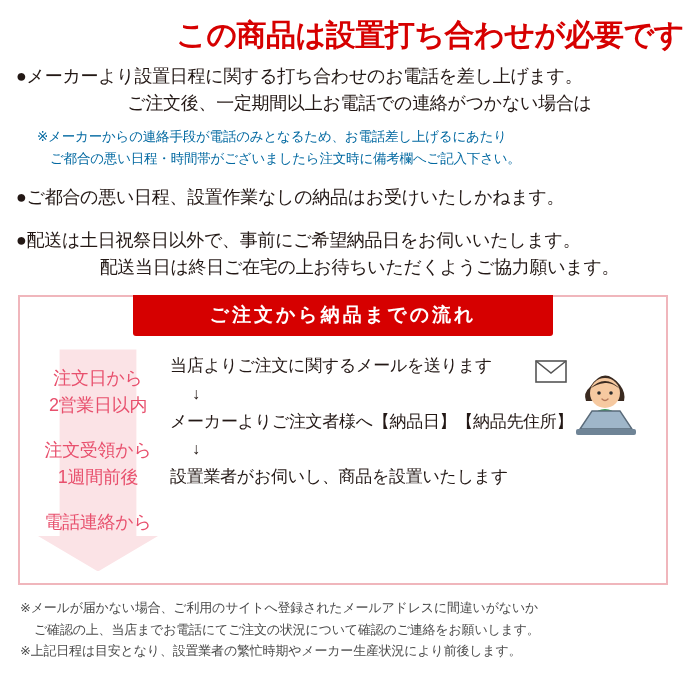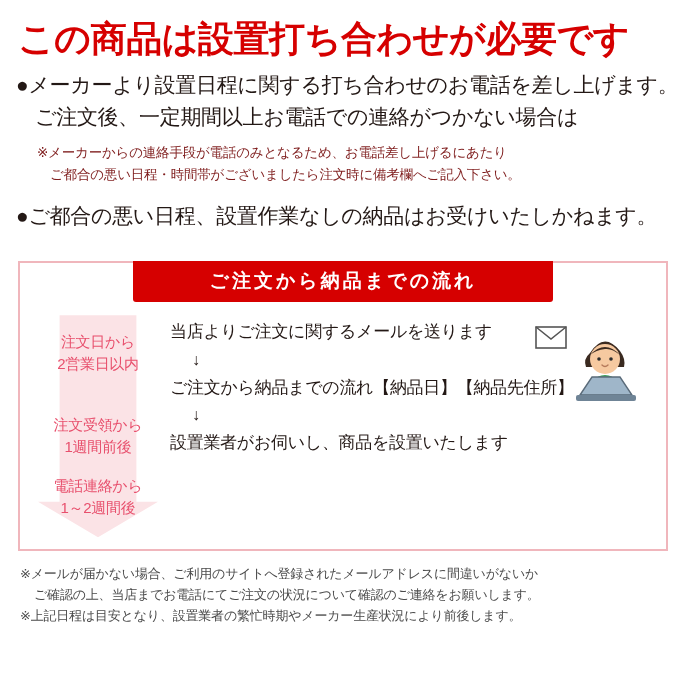--- a/index.html
+++ b/index.html
@@ -8,39 +8,40 @@
     background: #ffffff;
     font-family: "Liberation Sans", "DejaVu Sans", sans-serif;
     color: #231815;
     overflow: hidden;
   }
   .page { position: relative; width: 700px; height: 700px; padding: 12px 16px 0 16px; }
 
   .headline {
     color: #d60000;
     font-weight: bold;
-    font-size: 36px;
+    font-size: 30px;
     letter-spacing: -0.5px;
     line-height: 1.15;
     margin: 6px 0 10px 2px;
     white-space: nowrap;
+    text-align: right;
   }
 
   .bullet-block { margin: 0 0 2px 0; }
   .bullet-line {
-    font-size: 21px;
+    font-size: 18px;
     line-height: 1.52;
     letter-spacing: -0.3px;
     white-space: nowrap;
   }
-  .indent { padding-left: 19px; }
+  .indent { padding-left: 19px; text-align: center; }
 
   .note-line {
     font-size: 13.5px;
-    color: #7f1d1d;
+    color: #0369a1;
     line-height: 1.6;
     letter-spacing: -0.2px;
     padding-left: 21px;
     white-space: nowrap;
   }
   .note-line.sub { padding-left: 34px; }
 
   .spacer-sm { height: 9px; }
   .spacer-md { height: 13px; }
 
@@ -79,27 +80,27 @@
     position: absolute; left: 0; top: 0;
     width: 120px; height: 222px;
     background: #fbe3e6;
     clip-path: polygon(18% 0%, 82% 0%, 82% 84%, 100% 84%, 50% 100%, 0% 84%, 18% 84%);
   }
   .stage {
     position: absolute;
     width: 120px;
     text-align: center;
     color: #e8506d;
-    font-size: 15px;
+    font-size: 18px;
     line-height: 1.45;
     letter-spacing: -0.3px;
     white-space: nowrap;
   }
   .stage.s1 { top: 16px; }
-  .stage.s2 { top: 99px; }
+  .stage.s2 { top: 88px; }
   .stage.s3 { top: 160px; }
 
   
   .steps {
     position: absolute;
     left: 150px; top: 56px; right: 14px;
   }
   .step-text {
     font-size: 17px;
     line-height: 1.5;
@@ -142,40 +143,43 @@
   </div>
 
   <div class="spacer-md"></div>
 
   <div class="bullet-block">
     <div class="bullet-line">●ご都合の悪い日程、設置作業なしの納品はお受けいたしかねます。</div>
   </div>
 
   <div class="spacer-md"></div>
 
+  <div class="bullet-block">
+    <div class="bullet-line">●配送は土日祝祭日以外で、事前にご希望納品日をお伺いいたします。</div>
+    <div class="bullet-line indent">配送当日は終日ご在宅の上お待ちいただくようご協力願います。</div>
+  </div>
 
   <div class="flow-panel">
 
     <div class="flow-title-wrap">
       <div class="flow-title">ご注文から納品までの流れ</div>
     </div>
 
     <div class="arrow-col">
       <div class="arrow-shape"></div>
       <div class="stage s1">
         <div>注文日から</div>
         <div>2営業日以内</div>
       </div>
       <div class="stage s2">
         <div>注文受領から</div>
         <div>1週間前後</div>
       </div>
       <div class="stage s3">
         <div>電話連絡から</div>
-        <div>1～2週間後</div>
       </div>
     </div>
 
     <div class="illus">
       <svg width="120" height="86" viewBox="0 0 120 86" aria-hidden="true">
         <g>
           <rect x="4" y="4" width="30" height="21" fill="#ffffff" stroke="#555" stroke-width="1.6"></rect>
           <polyline points="4,4 19,16 34,4" fill="none" stroke="#555" stroke-width="1.6"></polyline>
         </g>
         <g>
@@ -192,21 +196,21 @@
         <g>
           <path d="M48 72 l12 -18 l28 0 l12 18 z" fill="#9fb6c9" stroke="#5a6b7a" stroke-width="1.4"></path>
           <rect x="44" y="72" width="60" height="6" rx="2" fill="#6f8496"></rect>
         </g>
       </svg>
     </div>
 
     <div class="steps">
       <div class="step-text">当店よりご注文に関するメールを送ります</div>
       <div class="arrow-down">↓</div>
-      <div class="step-text">ご注文から納品までの流れ【納品日】【納品先住所】</div>
+      <div class="step-text">メーカーよりご注文者様へ【納品日】【納品先住所】</div>
       <div class="arrow-down">↓</div>
       <div class="step-text">設置業者がお伺いし、商品を設置いたします</div>
     </div>
 
   </div>
 
   <div class="footnotes">
     <div class="foot-line">※メールが届かない場合、ご利用のサイトへ登録されたメールアドレスに間違いがないか</div>
     <div class="foot-line ind">ご確認の上、当店までお電話にてご注文の状況について確認のご連絡をお願いします。</div>
     <div class="foot-line">※上記日程は目安となり、設置業者の繁忙時期やメーカー生産状況により前後します。</div>

